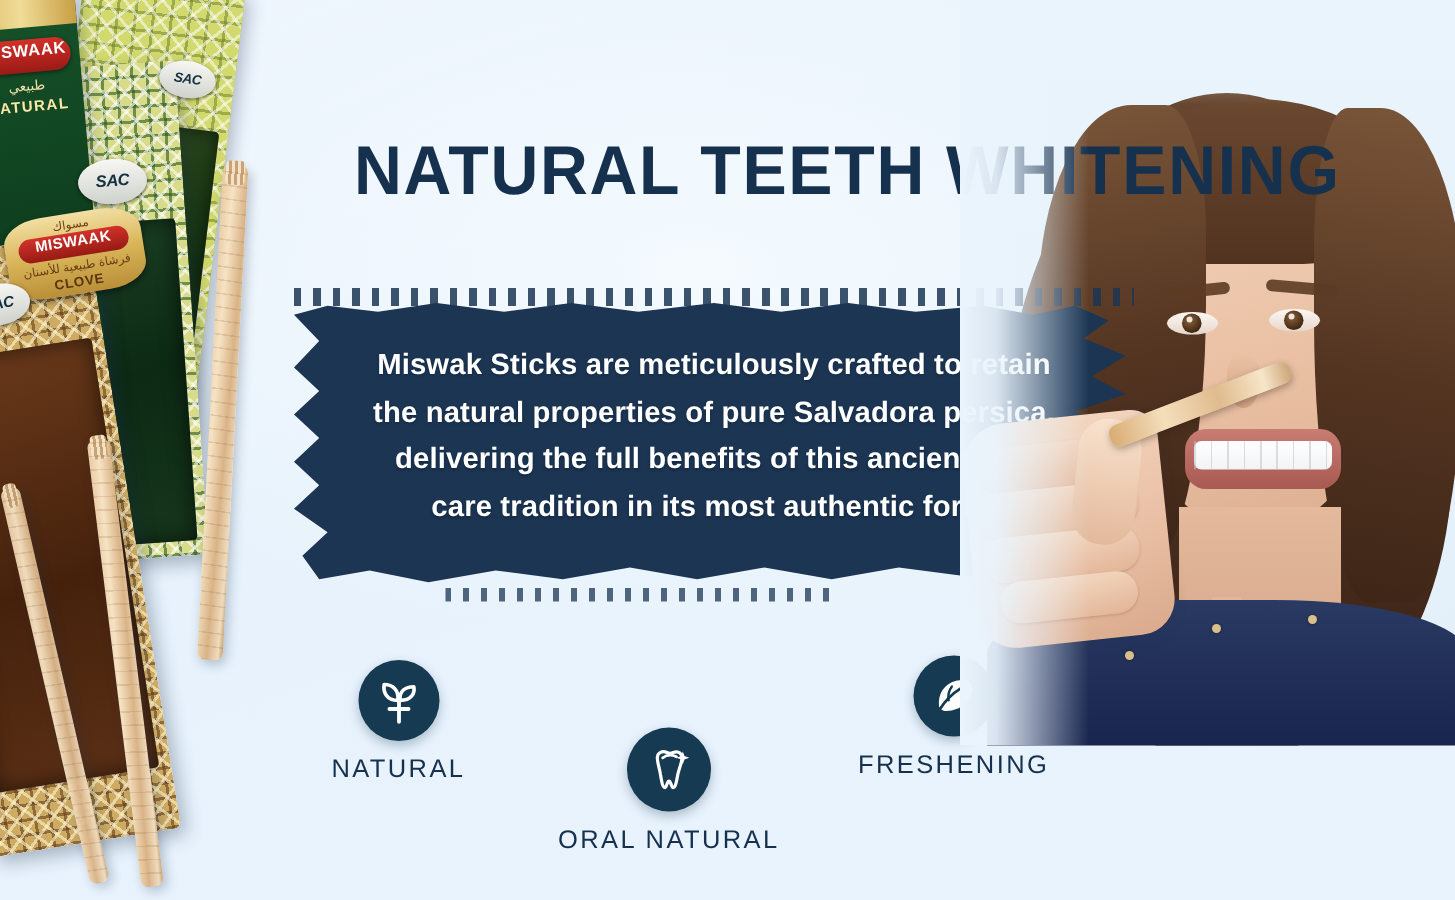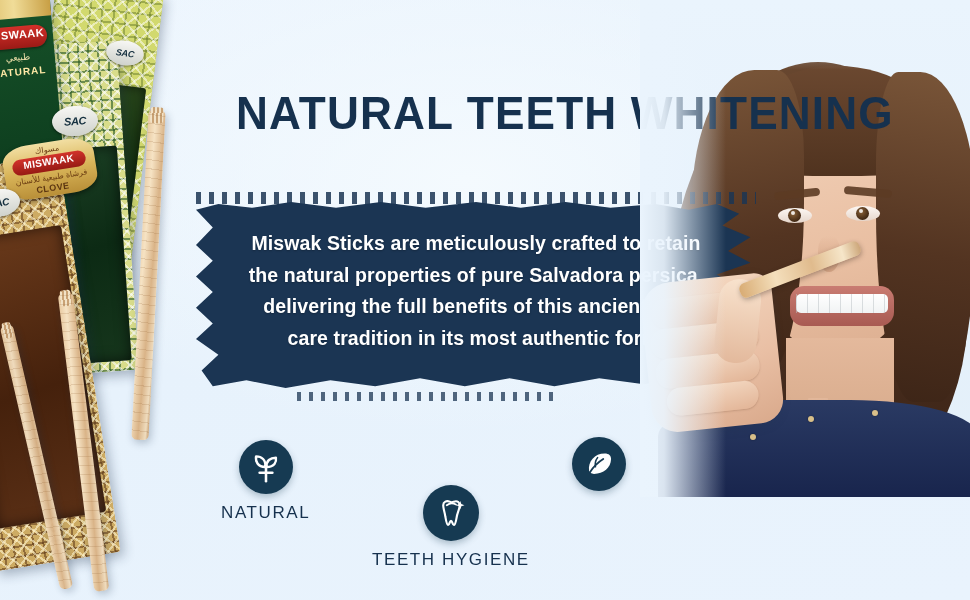--- a/index.html
+++ b/index.html
@@ -351,26 +351,27 @@
   </div>
 
   <div class="feature" id="feat-oral">
     <div class="fcircle">
       <svg width="34" height="34" viewBox="0 0 48 48">
         <path d="M13 13 C13 8 18 6 22 8 C24 9 26 9 28 8 C33 6 37 9 36 15 C35 21 33 24 32 30 C31 36 30 41 28 41 C26 41 26 35 24 35 C22 35 22 41 20 41 C18 41 17 35 16 29 C15 22 13 18 13 13 Z" fill="none" stroke="#fff" stroke-width="3" stroke-linejoin="round"></path>
         <path d="M18 13 C22 10 27 10 31 12" fill="none" stroke="#fff" stroke-width="2.6" stroke-linecap="round"></path>
         <path d="M37 7 L38.6 11.4 L43 13 L38.6 14.6 L37 19 L35.4 14.6 L31 13 L35.4 11.4 Z" fill="#fff"></path>
       </svg>
     </div>
-    <div class="flabel">TEETH HYGIENE</div>
+    <div class="flabel">ORAL NATURAL</div>
   </div>
 
   <div class="feature" id="feat-fresh">
     <div class="fcircle">
       <svg width="34" height="34" viewBox="0 0 48 48">
         <path d="M10 34 C8 20 18 9 32 9 C38 9 41 12 41 17 C41 29 30 38 17 38 C13 38 11 36 10 34 Z" fill="#fff"></path>
         <path d="M11 36 C16 28 22 22 30 17" fill="none" stroke="#163a52" stroke-width="2.6" stroke-linecap="round"></path>
         <path d="M19 28 C18 23 19 19 22 15" fill="none" stroke="#163a52" stroke-width="2.2" stroke-linecap="round"></path>
       </svg>
     </div>
+    <div class="flabel">FRESHENING</div>
   </div>
 
 </div>
 
 </body></html>

